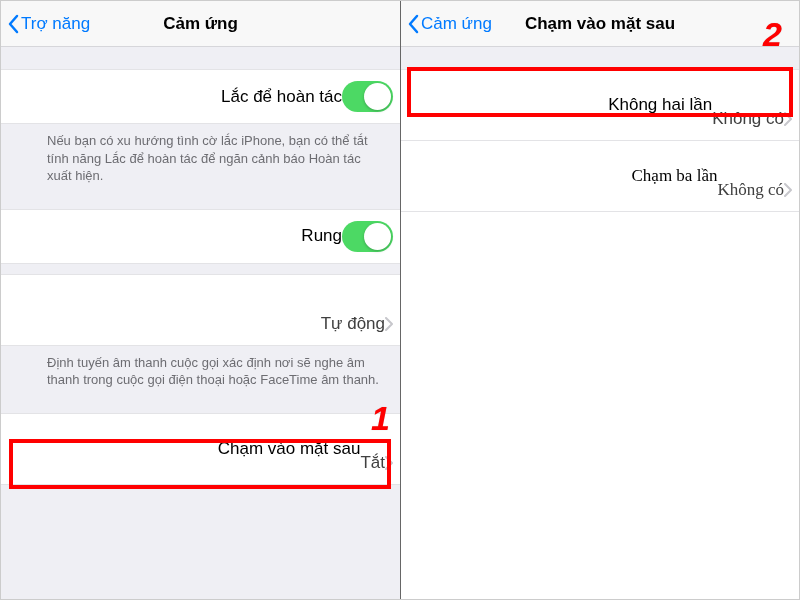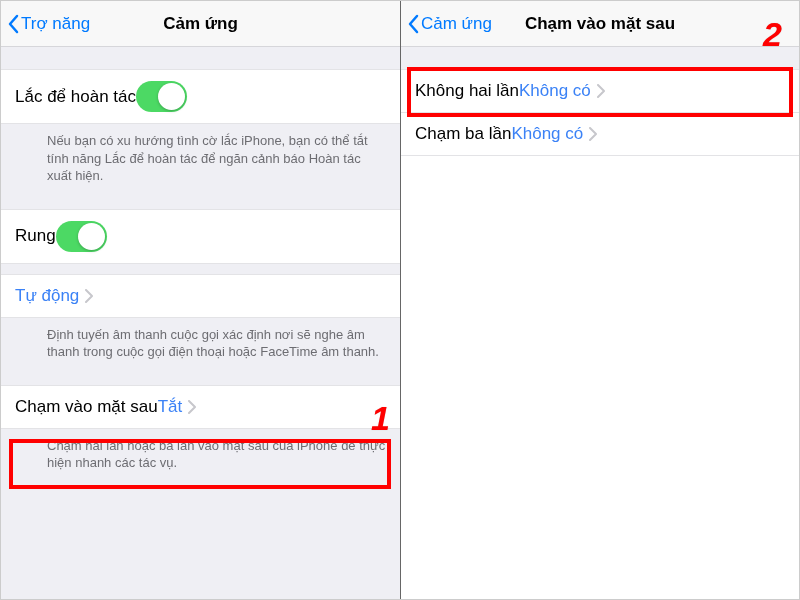--- a/index.html
+++ b/index.html
@@ -59,36 +59,36 @@
   .content {
     flex: 1;
     overflow-y: hidden;
   }
   .group-gap { height: 22px; }
   .group-gap-sm { height: 10px; }
   .cell {
     background: #fff;
     border-top: 1px solid #e3e3e6;
     border-bottom: 1px solid #e3e3e6;
-    padding: 11px 14px;
-    display: flex;
-    align-items: center;
-    justify-content: flex-start;
+    padding: 11px 7px;
+    display: flex;
+    align-items: center;
+    justify-content: flex-end;
     font-size: 17px;
     color: #000;
     cursor: pointer;
     position: relative;
   }
-  .cell + .cell { border-top: none; }
+  .cell + .cell { border-top: none; font-family: Liberation Serif, serif; }
   .cell .right {
     display: flex;
     align-items: center;
-    gap: 6px;
-    color: #3b82f6;
-    font-size: 17px;
+    color: #404040;
+    font-size: 17px;
+    margin-top: 28px;
   }
   .chev-right {
     color: #c7c7cc;
     display: inline-block;
   }
   .footer {
     padding: 8px 14px 14px 14px;
     font-size: 13px;
     line-height: 1.35;
     color: #6d6d72;
@@ -182,21 +182,20 @@
         <span>Chạm vào mặt sau</span>
         <span class="right">
           <span>Tắt</span>
           <span class="chev-right">
             <svg width="8" height="14" viewBox="0 0 8 14">
                 <path d="M1 1 L7 7 L1 13" stroke="#c7c7cc" stroke-width="2" fill="none" stroke-linecap="round" stroke-linejoin="round"></path>
               </svg>
           </span>
         </span>
       </div>
-      <div class="footer">Chạm hai lần hoặc ba lần vào mặt sau của iPhone để thực hiện nhanh các tác vụ.</div>
     </div>
 
     <div class="hl" style="left:8px; top:438px; width:382px; height:50px;"></div>
     <div class="marker" style="left:370px; top:398px;">1</div>
   </div>
 
   <div class="pane">
     <div class="navbar">
       <div class="back">
         <span class="chev">

